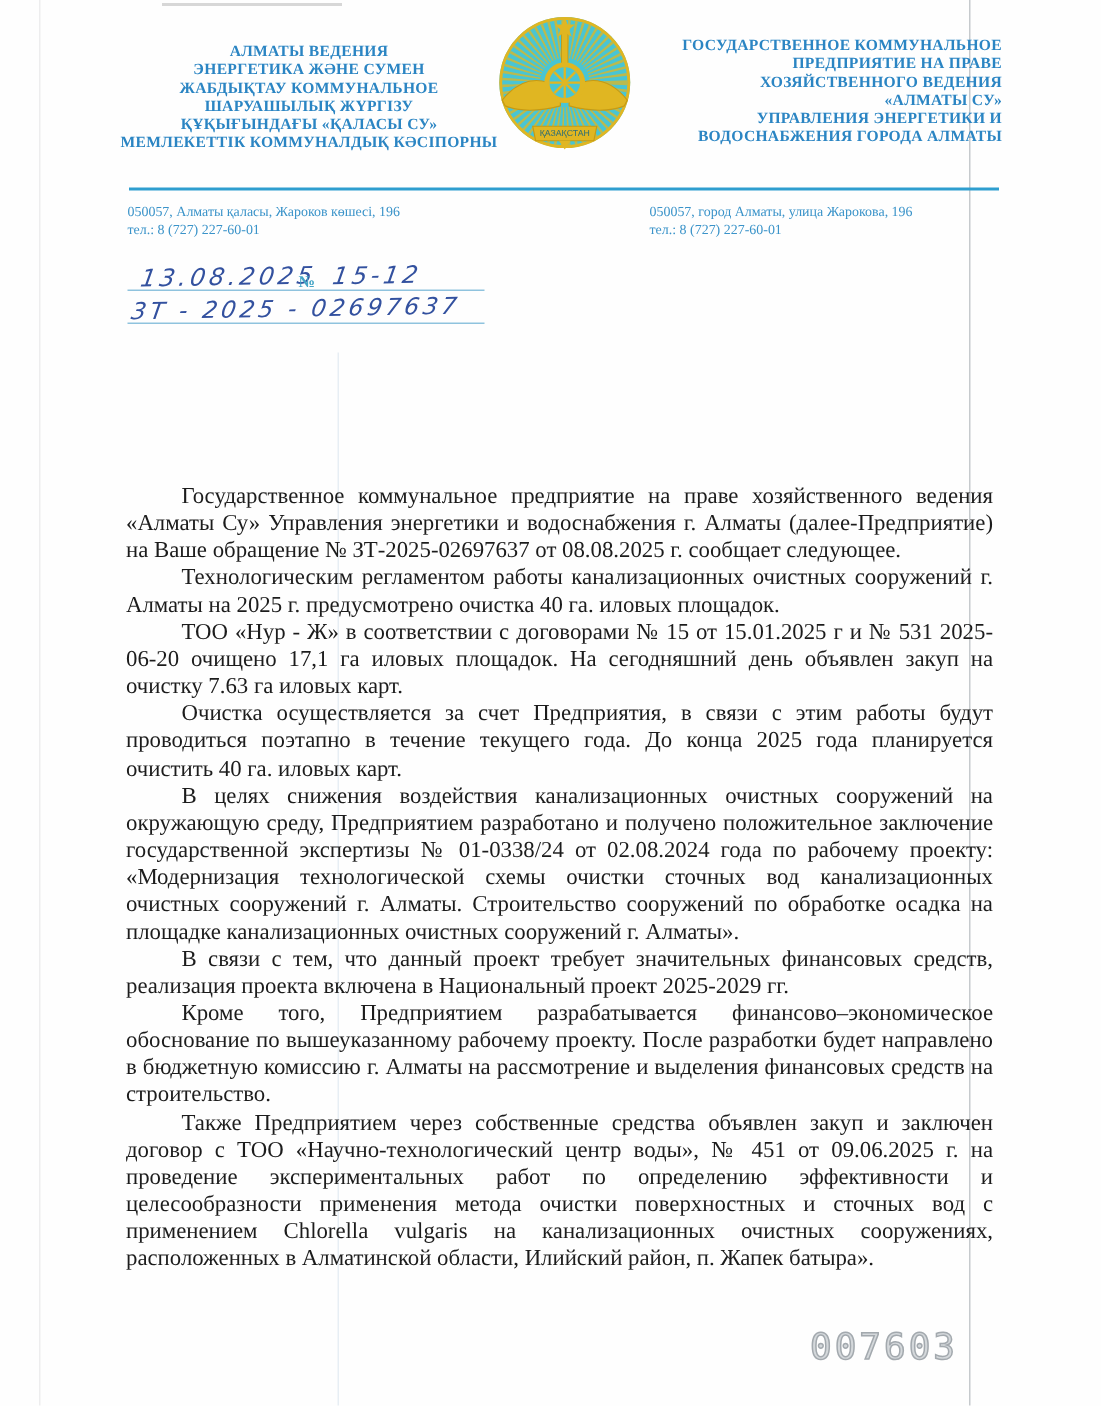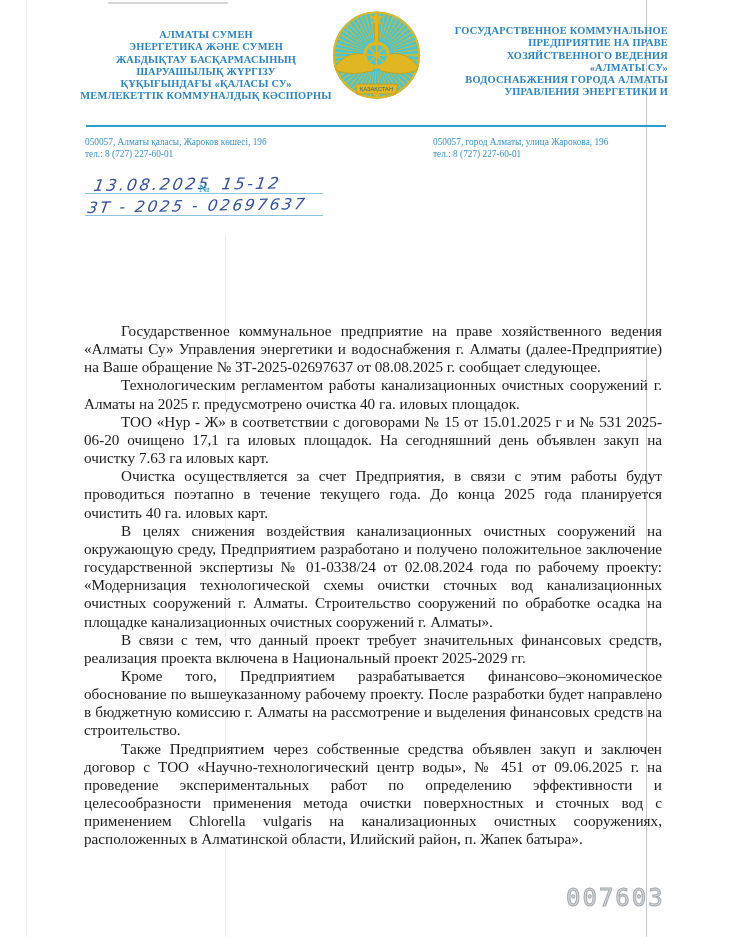--- a/index.html
+++ b/index.html
@@ -46,38 +46,38 @@
   
   .addressee{position:absolute;right:72px;top:204px;text-align:right;
     font-weight:bold;font-size:16.8px;line-height:22px;color:#161616;}
 
   
   .body-text{position:absolute;left:84px;top:322px;width:578px;
     font-size:15.2px;line-height:18.15px;color:#1c1c1c;text-align:justify;}
   .body-text p{margin:0;text-indent:37px;}
 
   
-  .stamp-number{position:absolute;left:566px;top:884px;
+  .stamp-number{position:absolute;left:540px;top:884px;
     font-family:"DejaVu Sans Mono", monospace;font-size:24px;letter-spacing:2px;
     color:#d4d8db;-webkit-text-stroke:1px #a3a9ae;}
 </style>
 </head>
 <body>
 
 <div class="page">
 
   <div class="scan-edge-left"></div>
   <div class="scan-line-right"></div>
   <div class="scan-crease"></div>
   <div class="scan-top-dash"></div>
 
   <div class="org-block org-kk">
-    <div>АЛМАТЫ СУМЕН</div>
+    <div>АЛМАТЫ ВЕДЕНИЯ</div>
     <div>ЭНЕРГЕТИКА ЖӘНЕ СУМЕН</div>
-    <div>ЖАБДЫҚТАУ БАСҚАРМАСЫНЫҢ</div>
+    <div>ЖАБДЫҚТАУ КОММУНАЛЬНОЕ</div>
     <div>ШАРУАШЫЛЫҚ ЖҮРГІЗУ</div>
     <div>ҚҰҚЫҒЫНДАҒЫ «ҚАЛАСЫ СУ»</div>
     <div>МЕМЛЕКЕТТІК КОММУНАЛДЫҚ КӘСІПОРНЫ</div>
   </div>
 
   <div class="emblem">
     <svg viewBox="0 0 100 100" width="97" height="100">
       <circle cx="50" cy="48" r="45" fill="#49c5d3"></circle>
       <circle cx="50" cy="48" r="44" fill="none" stroke="#e0b622" stroke-width="2"></circle>
 
@@ -103,22 +103,22 @@
       <path d="M46,88 L54,88 L50,94 Z" fill="#e0b622"></path>
       <text x="50" y="85" text-anchor="middle" font-size="6" font-family="Liberation Sans, sans-serif" fill="#2d6e76">ҚАЗАҚСТАН</text>
     </svg>
   </div>
 
   <div class="org-block org-ru">
     <div>ГОСУДАРСТВЕННОЕ КОММУНАЛЬНОЕ</div>
     <div>ПРЕДПРИЯТИЕ НА ПРАВЕ</div>
     <div>ХОЗЯЙСТВЕННОГО ВЕДЕНИЯ</div>
     <div>«АЛМАТЫ СУ»</div>
+    <div>УПРАВЛЕНИЯ ЭНЕРГЕТИКИ И</div>
     <div>ВОДОСНАБЖЕНИЯ ГОРОДА АЛМАТЫ</div>
-    <div>УПРАВЛЕНИЯ ЭНЕРГЕТИКИ И</div>
   </div>
 
   <div class="blue-rule"></div>
 
   <div class="address address-kk">
     <div>050057, Алматы қаласы, Жароков көшесі, 196</div>
     <div>тел.: 8 (727) 227-60-01</div>
   </div>
   <div class="address address-ru">
     <div>050057, город Алматы, улица Жарокова, 196</div>

